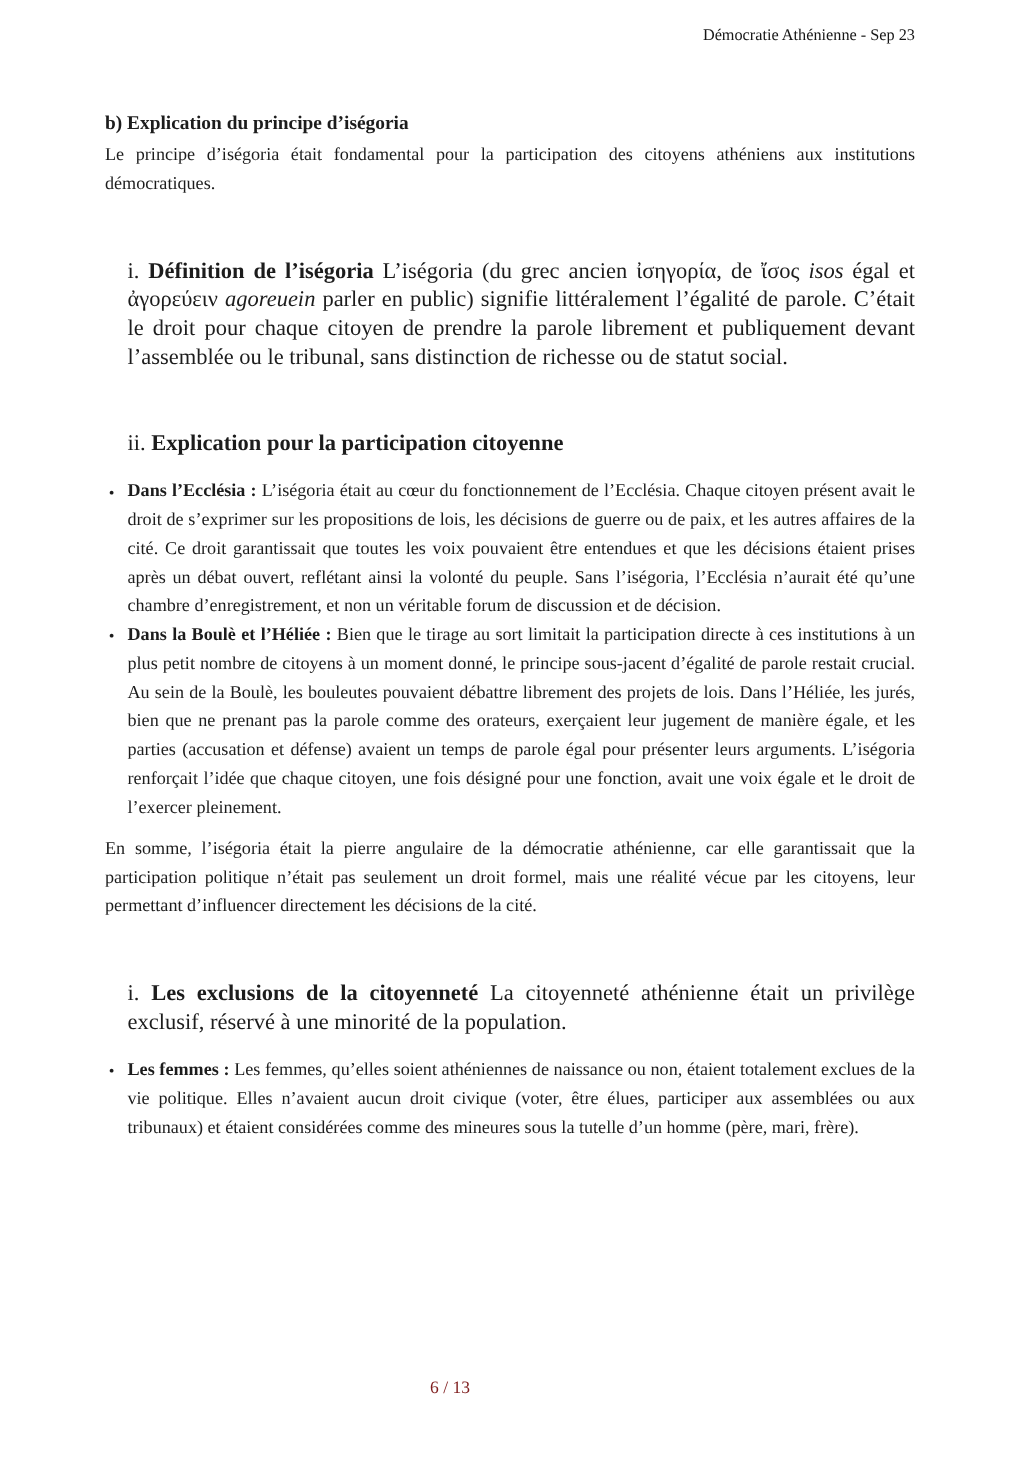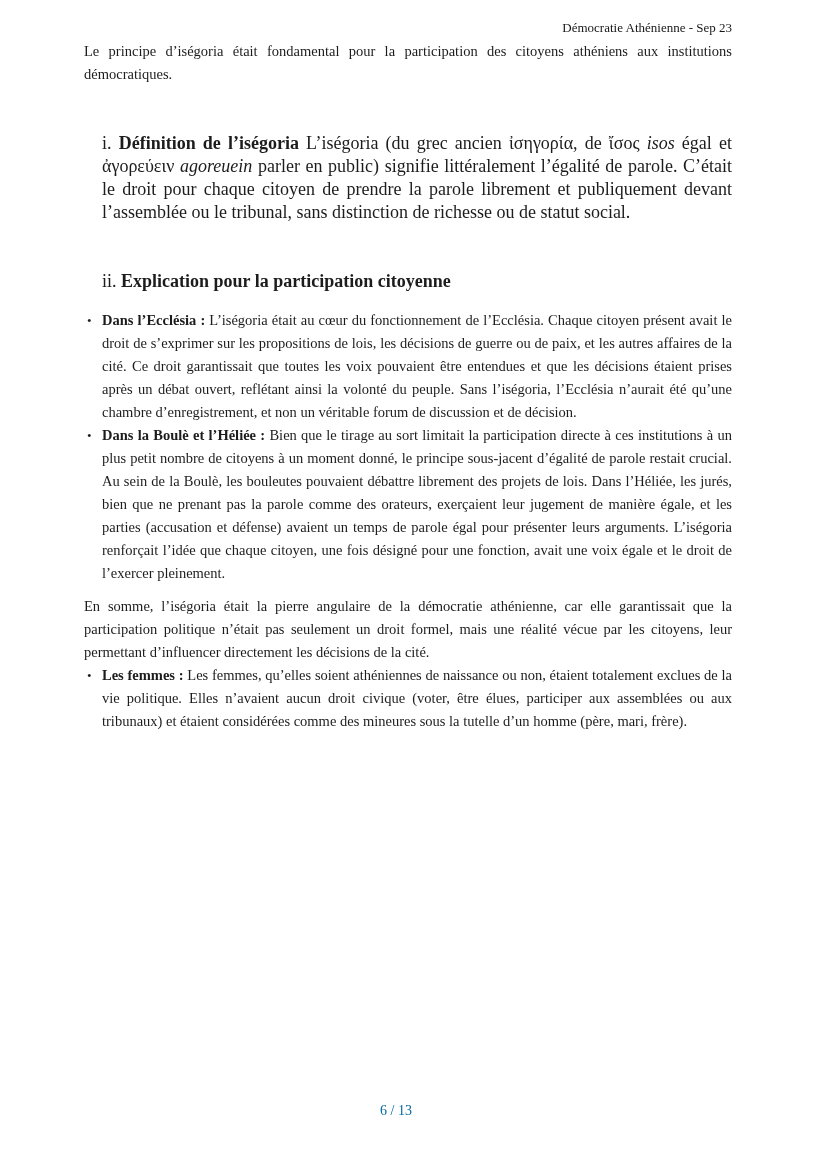--- a/index.html
+++ b/index.html
@@ -69,43 +69,44 @@
   .r-bold { font-weight: bold; }
   .r-italic { font-style: italic; }
   .r-regular { font-weight: normal; font-style: normal; }
 
   .page-footer {
     position: absolute;
     left: 0; bottom: 52px;
     width: 720px;
     text-align: center;
     font-size: 14px;
-    color: #0369a1;
-    margin-left: 36px;
+    color: #7f1d1d;
   }
 </style>
 </head>
 <body>
 
 <div class="page">
   <div class="page-header">Démocratie Athénienne - Sep 23</div>
 
   <div class="content">
+      <div class="b-heading"><span class="r-bold">b) Explication du principe d’iségoria</span></div>
       <div class="b-paragraph"><span class="r-regular">Le principe d’iségoria était fondamental pour la participation des citoyens athéniens aux institutions démocratiques.</span></div>
       <div class="b-subblock"><span class="r-regular">i. </span><span class="r-bold">Définition de l’iségoria</span><span class="r-regular"> L’iségoria (du grec ancien ἰσηγορία, de ἴσος </span><span class="r-italic">isos</span><span class="r-regular"> égal et ἀγορεύειν </span><span class="r-italic">agoreuein</span><span class="r-regular"> parler en public) signifie littéralement l’égalité de parole. C’était le droit pour chaque citoyen de prendre la parole librement et publiquement devant l’assemblée ou le tribunal, sans distinction de richesse ou de statut social.</span></div>
       <div class="b-subblock"><span class="r-regular">ii. </span><span class="r-bold">Explication pour la participation citoyenne</span></div>
       <div class="b-bullet">
         <span class="bullet-marker">•</span>
         <div class="bullet-text"><span class="r-bold">Dans l’Ecclésia :</span><span class="r-regular"> L’iségoria était au cœur du fonctionnement de l’Ecclésia. Chaque citoyen présent avait le droit de s’exprimer sur les propositions de lois, les décisions de guerre ou de paix, et les autres affaires de la cité. Ce droit garantissait que toutes les voix pouvaient être entendues et que les décisions étaient prises après un débat ouvert, reflétant ainsi la volonté du peuple. Sans l’iségoria, l’Ecclésia n’aurait été qu’une chambre d’enregistrement, et non un véritable forum de discussion et de décision.</span></div>
       </div>
       <div class="b-bullet">
         <span class="bullet-marker">•</span>
         <div class="bullet-text"><span class="r-bold">Dans la Boulè et l’Héliée :</span><span class="r-regular"> Bien que le tirage au sort limitait la participation directe à ces institutions à un plus petit nombre de citoyens à un moment donné, le principe sous-jacent d’égalité de parole restait crucial. Au sein de la Boulè, les bouleutes pouvaient débattre librement des projets de lois. Dans l’Héliée, les jurés, bien que ne prenant pas la parole comme des orateurs, exerçaient leur jugement de manière égale, et les parties (accusation et défense) avaient un temps de parole égal pour présenter leurs arguments. L’iségoria renforçait l’idée que chaque citoyen, une fois désigné pour une fonction, avait une voix égale et le droit de l’exercer pleinement.</span></div>
       </div>
       <div class="b-paragraph"><span class="r-regular">En somme, l’iségoria était la pierre angulaire de la démocratie athénienne, car elle garantissait que la participation politique n’était pas seulement un droit formel, mais une réalité vécue par les citoyens, leur permettant d’influencer directement les décisions de la cité.</span></div>
+      <div class="b-subblock"><span class="r-regular">i. </span><span class="r-bold">Les exclusions de la citoyenneté</span><span class="r-regular"> La citoyenneté athénienne était un privilège exclusif, réservé à une minorité de la population.</span></div>
       <div class="b-bullet">
         <span class="bullet-marker">•</span>
         <div class="bullet-text"><span class="r-bold">Les femmes :</span><span class="r-regular"> Les femmes, qu’elles soient athéniennes de naissance ou non, étaient totalement exclues de la vie politique. Elles n’avaient aucun droit civique (voter, être élues, participer aux assemblées ou aux tribunaux) et étaient considérées comme des mineures sous la tutelle d’un homme (père, mari, frère).</span></div>
       </div>
     </div>
 
   <div class="page-footer">6 / 13</div>
 </div>
 
 </body></html>

